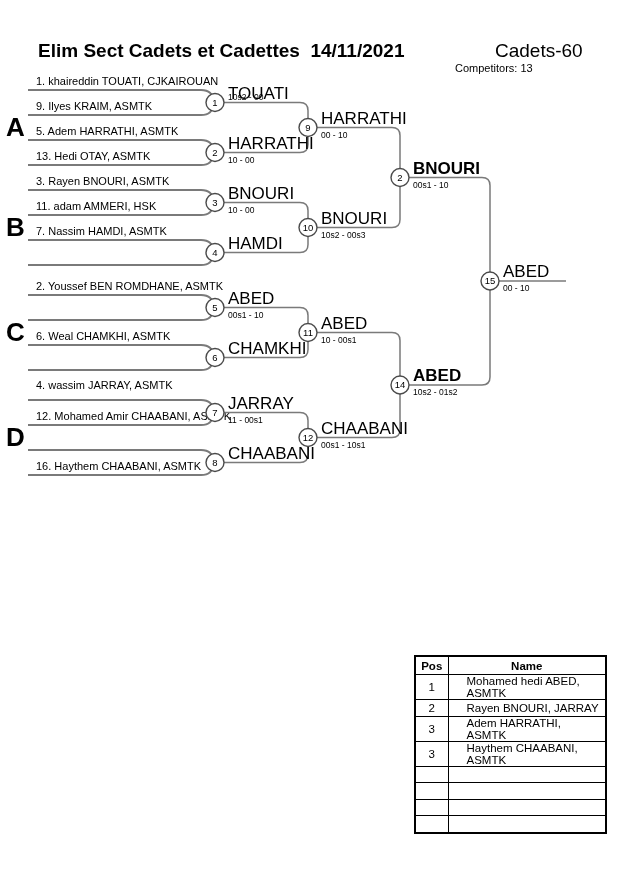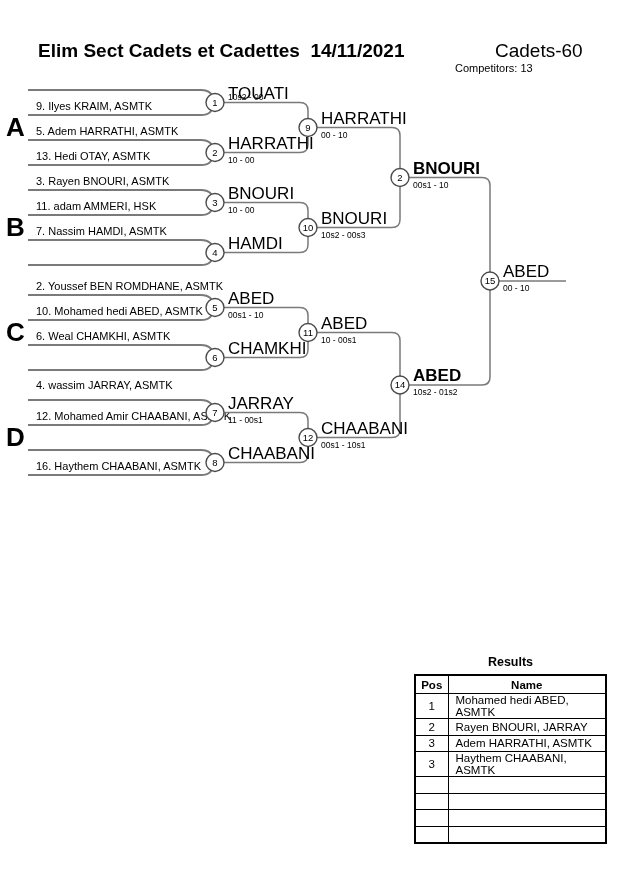--- a/index.html
+++ b/index.html
@@ -17,46 +17,46 @@
   .mlabel.bold{font-weight:bold;}
   .mscore{position:absolute;font-size:8.5px;line-height:10px;white-space:nowrap;z-index:3;}
   .results{position:absolute;left:414px;top:655px;width:193px;z-index:3;}
   .results-title{text-align:center;font-weight:bold;font-size:12.5px;margin-bottom:5px;}
   .results table{border-collapse:collapse;width:193px;table-layout:fixed;
                  border:2px solid #000;}
   .results th,.results td{border:1px solid #000;font-size:11.5px;padding:0 4px;overflow:hidden;}
   .results th{height:17px;font-weight:bold;text-align:center;}
   .results td{height:15.5px;}
   .results td.pos{text-align:center;}
-  .results td.nm{text-align:left;padding-left:7px;}
+  .results td.nm{text-align:left;padding-left:18px;}
   .col-pos{width:33px;}
 </style>
 </head>
 <body>
 
 <div class="page">
 
   <div class="title">Elim Sect Cadets et Cadettes  14/11/2021</div>
   <div class="cat">Cadets-60</div>
   <div class="competitors">Competitors: 13</div>
 
   <div class="seclabel" style="top:113px">A</div>
   <div class="seclabel" style="top:213px">B</div>
   <div class="seclabel" style="top:318px">C</div>
   <div class="seclabel" style="top:423px">D</div>
 
+  <div class="slot" style="top:74px">1. khaireddin TOUATI, CJKAIROUAN</div>
   <div class="slot" style="top:99px">9. Ilyes KRAIM, ASMTK</div>
   <div class="slot" style="top:124px">5. Adem HARRATHI, ASMTK</div>
   <div class="slot" style="top:149px">13. Hedi OTAY, ASMTK</div>
   <div class="slot" style="top:174px">3. Rayen BNOURI, ASMTK</div>
   <div class="slot" style="top:199px">11. adam AMMERI, HSK</div>
   <div class="slot" style="top:224px">7. Nassim HAMDI, ASMTK</div>
   <div class="slot" style="top:249px"></div>
   <div class="slot" style="top:279px">2. Youssef BEN ROMDHANE, ASMTK</div>
-  <div class="slot" style="top:304px">10. Mohamed hedi ABED, ASMTK</div>
   <div class="slot" style="top:329px">6. Weal CHAMKHI, ASMTK</div>
   <div class="slot" style="top:354px"></div>
   <div class="slot" style="top:378px">4. wassim JARRAY, ASMTK</div>
   <div class="slot" style="top:409px">12. Mohamed Amir CHAABANI, ASMTK</div>
   <div class="slot" style="top:434px"></div>
   <div class="slot" style="top:459px">16. Haythem CHAABANI, ASMTK</div>
 
   <svg class="bracket" width="630" height="520">
     <g fill="none" stroke="#7a7a7a" stroke-width="1.8">
       <path d="M28 90 H201 Q213 90 213 101 M28 115 H201 Q213 115 213 104"></path>
@@ -143,21 +143,20 @@
   <div class="mscore" style="left:228px;top:415px">11 - 00s1</div>
   <div class="mscore" style="left:321px;top:130px">00 - 10</div>
   <div class="mscore" style="left:321px;top:230px">10s2 - 00s3</div>
   <div class="mscore" style="left:321px;top:335px">10 - 00s1</div>
   <div class="mscore" style="left:321px;top:440px">00s1 - 10s1</div>
   <div class="mscore" style="left:413px;top:180px">00s1 - 10</div>
   <div class="mscore" style="left:413px;top:387px">10s2 - 01s2</div>
   <div class="mscore" style="left:503px;top:283px">00 - 10</div>
 
   <div class="results">
-    <div class="results-title">Results</div>
     <table>
       <colgroup>
           <col class="col-pos">
           <col>
         </colgroup>
       <thead>
         <tr>
           <th>Pos</th>
           <th>Name</th>
         </tr>

